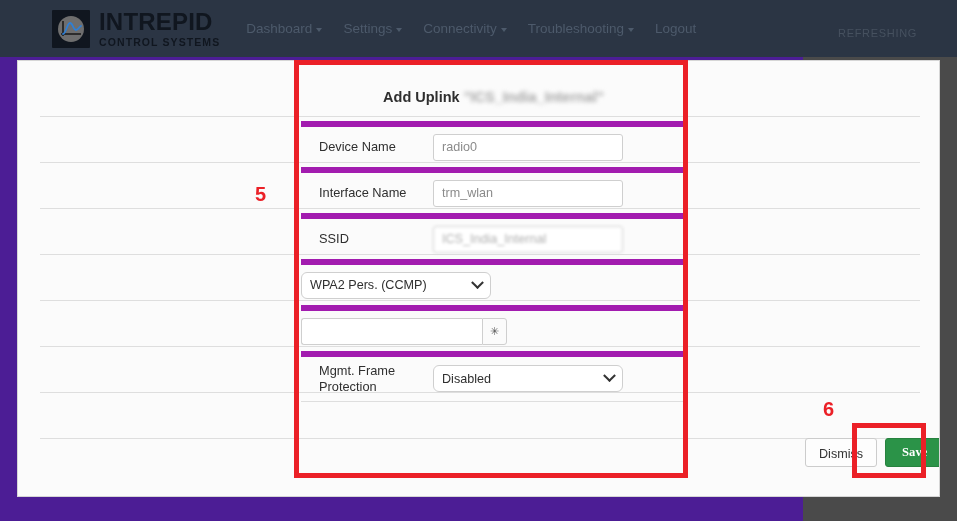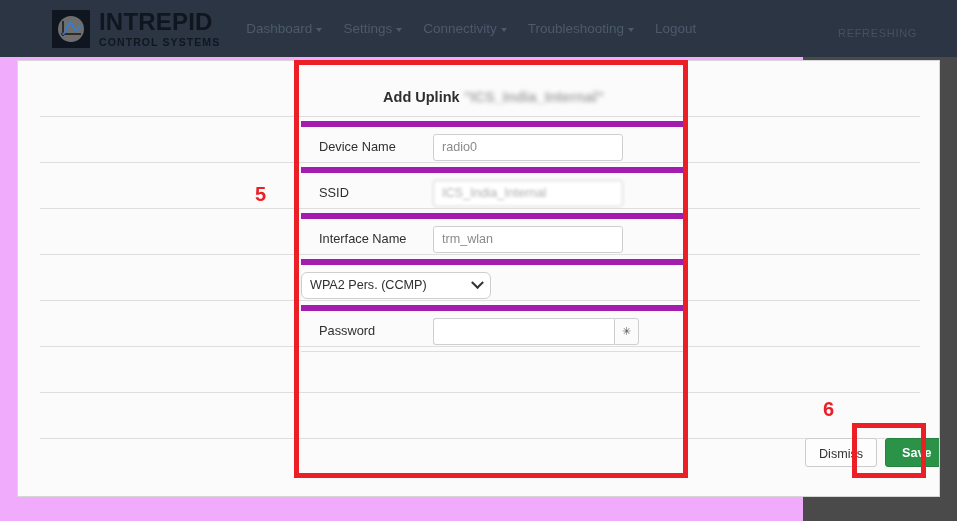--- a/index.html
+++ b/index.html
@@ -84,21 +84,21 @@
     font-size: 11px;
     font-weight: normal;
     letter-spacing: 0.7px;
   }
 
   
   #frame {
     position: absolute;
     left: 0; top: 57px;
     width: 803px; height: 464px;
-    background: #f0abfc;
+    background: #4c1d95;
   }
   #page {
     position: absolute;
     left: 17px; top: 3px;
     width: 923px; height: 437px;
     background: #fbfbfb;
     border: 1px solid #d6d6d6;
     overflow: hidden;
   }
 
@@ -259,21 +259,21 @@
   #btn-save {
     height: 29px;
     padding: 0 16px;
     font-size: 12.6px;
     font-weight: bold;
     color: #ffffff;
     background: #2b9348;
     border: 1px solid #27823f;
     border-radius: 3px;
     cursor: pointer;
-    font-family: Liberation Sans, sans-serif;
+    font-family: Liberation Serif, serif;
   }
 
   
   .annot-box {
     position: absolute;
     border: 5px solid #eb2027;
     pointer-events: none;
   }
   #annot-box-5 { left: 294px; top: 60px; width: 394px; height: 418px; }
   #annot-box-6 { left: 852px; top: 423px; width: 74px; height: 55px; }
@@ -351,53 +351,61 @@
       </div>
 
       <div class="form-row">
         <div class="row-label">Device Name</div>
         <div class="row-field">
           <input class="text-input" type="text" value="radio0" style="">
         </div>
       </div>
 
       <div class="form-row">
+        <div class="row-label">Interface Name</div>
+        <div class="row-field">
+          <input class="text-input" type="text" value="trm_wlan" style="">
+        </div>
+      </div>
+
+      <div class="form-row">
         <div class="row-label">SSID</div>
         <div class="row-field">
           <input class="text-input blurred" type="text" value="ICS_India_Internal" style="">
-        </div>
-      </div>
-
-      <div class="form-row">
-        <div class="row-label">Interface Name</div>
-        <div class="row-field">
-          <input class="text-input" type="text" value="trm_wlan" style="">
         </div>
       </div>
 
 
       <div class="form-row">
         <div class="row-field">
           <div class="select-input">
             <span>WPA2 Pers. (CCMP)</span>
             <span class="select-chevron"></span>
           </div>
         </div>
       </div>
 
       <div class="form-row">
-        <div class="row-label">Password</div>
         <div class="row-field">
           <div class="pw-group">
             <input class="pw-input" type="password" value="" style="">
             <div class="pw-toggle">✳</div>
           </div>
         </div>
       </div>
 
+      <div class="form-row">
+        <div class="row-label">Mgmt. Frame Protection</div>
+        <div class="row-field">
+          <div class="select-input">
+            <span>Disabled</span>
+            <span class="select-chevron"></span>
+          </div>
+        </div>
+      </div>
 
       <div id="form-footer"></div>
     </div>
 
     <div id="actions">
       <button id="btn-dismiss">Dismiss</button>
       <button id="btn-save">Save</button>
     </div>
 
   </div>

